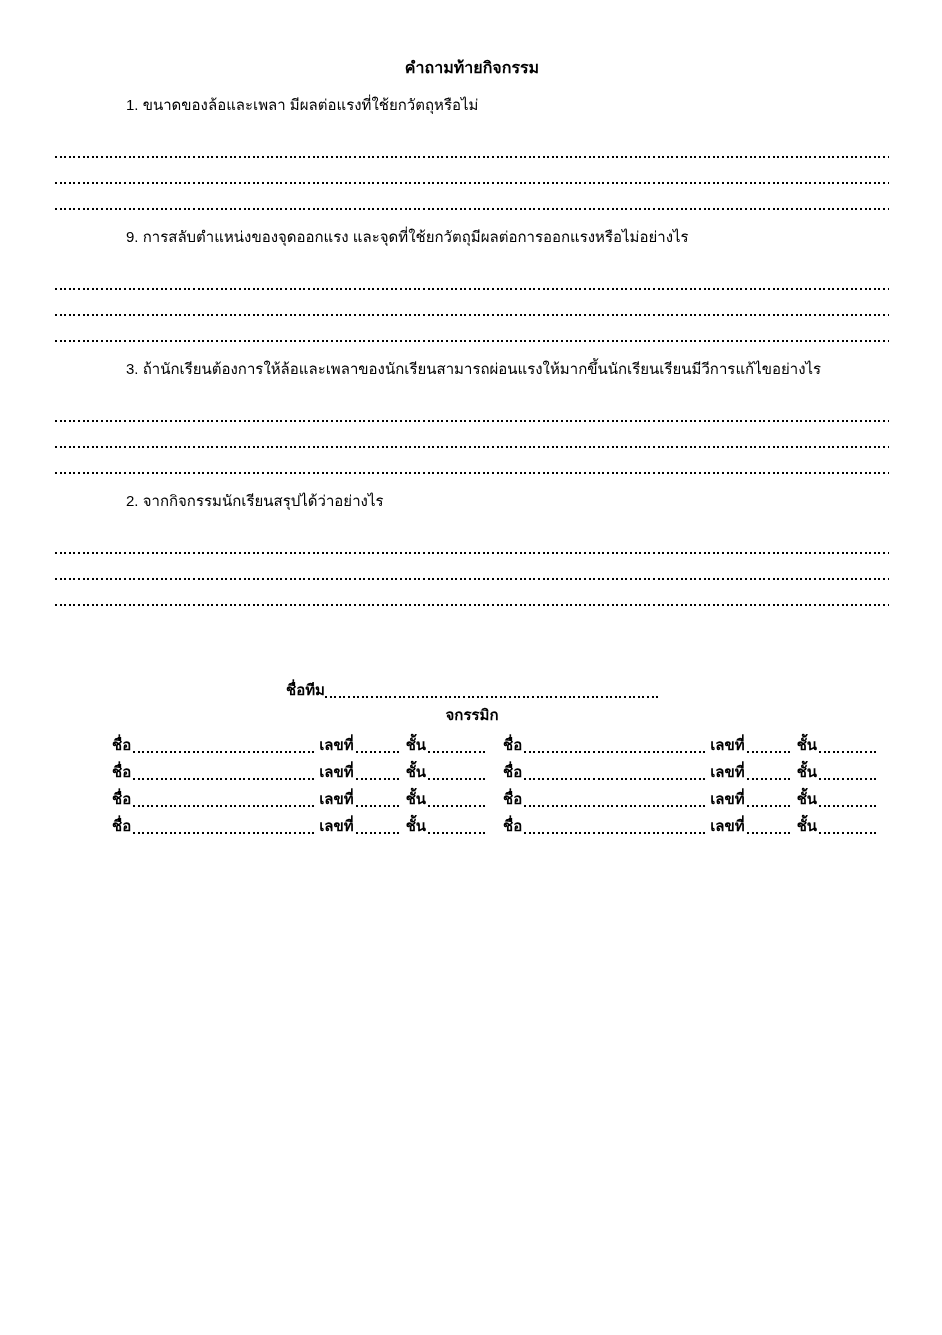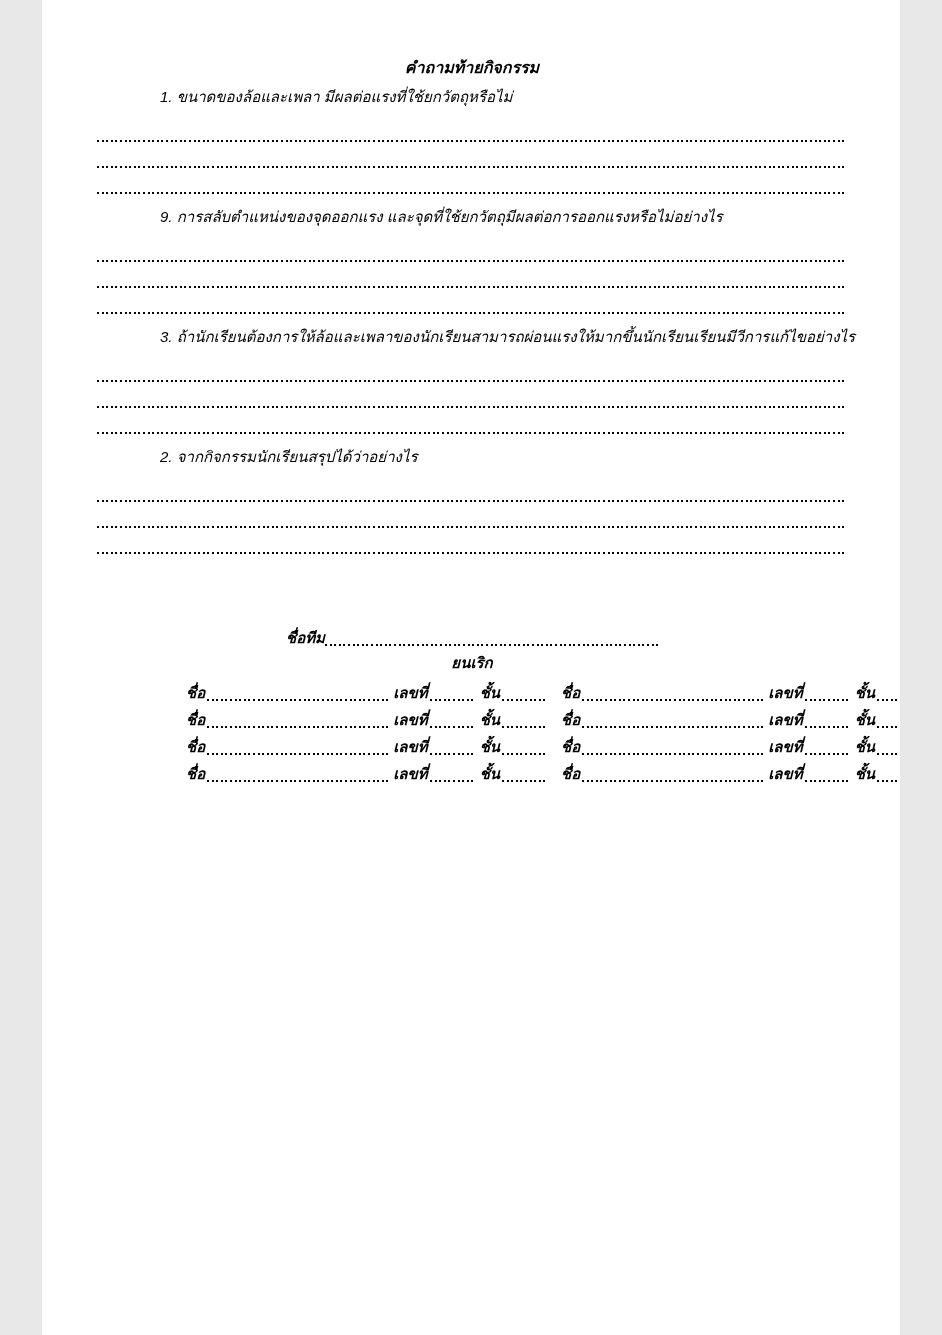--- a/index.html
+++ b/index.html
@@ -2,43 +2,42 @@
 <html lang="th"><head>
 <meta charset="utf-8">
 <style>
   html, body {
     margin: 0;
     padding: 0;
     background: #e8e8e8;
   }
   .page {
     position: relative;
-    width: 858px;
+    width: 942px;
     height: 1335px;
     margin: 0 auto;
     background: #ffffff;
     color: #000000;
     font-family: "Liberation Sans", "DejaVu Sans", sans-serif;
     box-sizing: border-box;
     padding: 58px 53px 0 55px;
     overflow: hidden;
-    font-style: italic;
   }
   .doc-title {
     margin: 0 0 6px 0;
     text-align: center;
     font-size: 16px;
     line-height: 20px;
     font-weight: 700;
   }
   .question-block {
     margin: 0 0 12px 0;
   }
   .question-text {
-    margin: 8px;
+    margin: 16px;
     font-size: 15px;
     font-weight: 400;
     line-height: 22px;
     padding-left: 55px;
     white-space: nowrap;
   }
   .answer-line {
     height: 26px;
     display: flex;
     align-items: flex-end;
@@ -71,21 +70,20 @@
     line-height: 22px;
   }
   .member-grid {
     margin-left: 57px;
     width: 766px;
   }
   .member-row {
     display: flex;
     gap: 16px;
     height: 27px;
-    margin-left: 32px;
   }
   .member-entry {
     flex: 1;
     display: flex;
     align-items: flex-end;
     font-size: 15px;
     font-weight: 700;
     line-height: 24px;
     white-space: nowrap;
   }
@@ -155,21 +153,21 @@
     <div class="answer-line">
         <div class="dots"></div>
       </div>
   </section>
 
   <div class="team-row">
     <span class="label">ชื่อทีม</span>
     <span class="dots"></span>
   </div>
 
-  <div class="members-title">ยนเริก</div>
+  <div class="members-title">จกรรมิก</div>
 
   <div class="member-grid">
 
     <div class="member-row">
       <div class="member-entry">
         <span class="label">ชื่อ</span>
           <span class="dots name-leader"></span>
           <span class="label">เลขที่</span>
           <span class="dots number-leader"></span>
           <span class="label">ชั้น</span>

